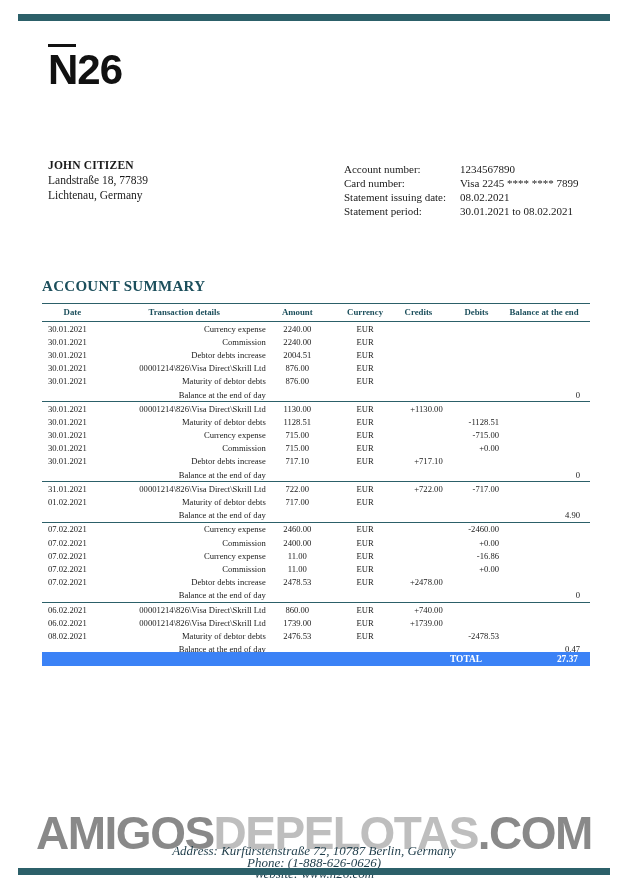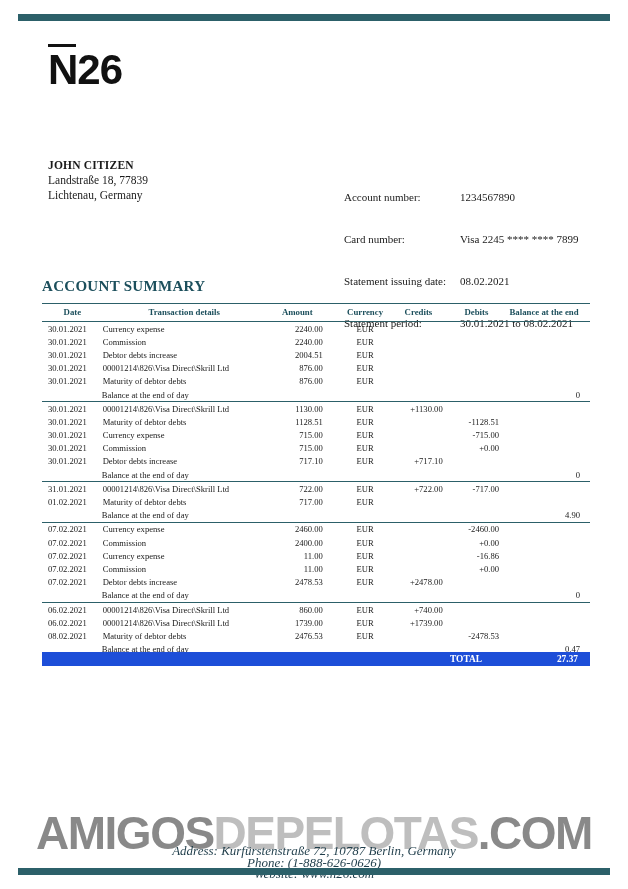--- a/index.html
+++ b/index.html
@@ -74,21 +74,20 @@
 
   .meta-block {
     position: absolute;
     left: 344px;
     top: 162px;
     font-size: 11px;
     line-height: 14px;
   }
   .meta-row {
     display: flex;
-    margin-top: 28px;
   }
   .meta-label {
     width: 116px;
     flex: 0 0 116px;
   }
   .meta-value {
     flex: 1;
   }
 
   .section-title {
@@ -119,43 +118,43 @@
     border-bottom: 1.2px solid #2c6069;
     text-align: center;
     white-space: nowrap;
   }
   table.stmt tbody td {
     padding: 1.6px 3px;
     vertical-align: top;
     white-space: nowrap;
   }
   .c-date { width: 56px; text-align: left; padding-left: 6px !important; }
-  .c-det  { width: 190px; text-align: left; }
-  .c-amt  { width: 66px; text-align: right; padding-right: 16px !important; }
+  .c-det  { width: 190px; text-align: right; }
+  .c-amt  { width: 66px; text-align: center; padding-right: 16px !important; }
   .c-cur  { width: 54px; text-align: center; }
   .c-cre  { width: 60px; text-align: right; padding-right: 8px !important;}
   .c-deb  { width: 56px; text-align: right; padding-right: 6px !important;}
   .c-bal  { width: 74px; text-align: right; padding-right: 10px !important;}
 
   tr.eod td {
     border-bottom: 0.8px solid #2c6069;
   }
   tr.eod .c-det {
     padding-left: 2px;
   }
   tr.last-eod td {
     border-bottom: none;
   }
   .total-row {
     position: absolute;
     left: 42px;
     top: 652px;
     width: 548px;
     height: 14px;
-    background: #1d4ed8;
+    background: #3b82f6;
     color: #ffffff;
     font-size: 9.4px;
     font-weight: bold;
   }
   .total-label {
     position: absolute;
     left: 408px;
     top: 2px;
   }
   .total-value {

